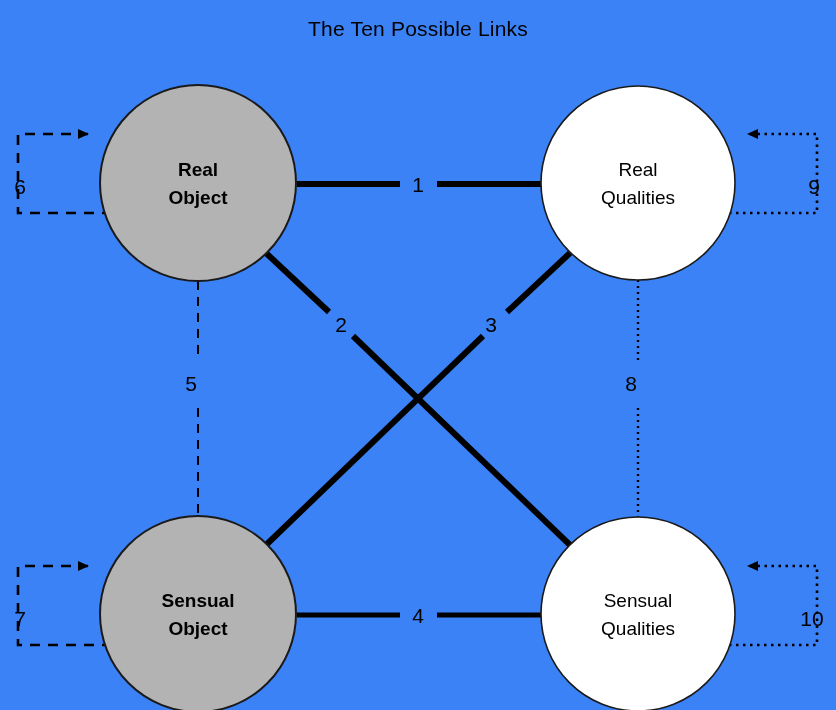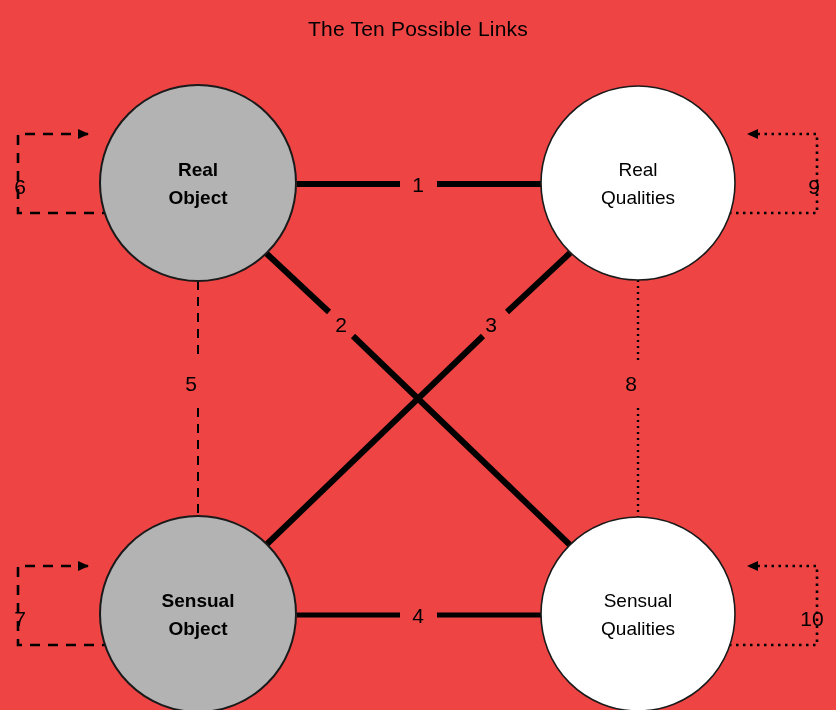--- a/index.html
+++ b/index.html
@@ -11,21 +11,21 @@
     width: 836px;
     height: 710px;
     font-family: "Liberation Sans", sans-serif;
     color: #000000;
     overflow: hidden;
   }
   #diagram-root {
     position: relative;
     width: 836px;
     height: 710px;
-    background: #ef4444;
+    background: #3b82f6;
     text-decoration: underline;
   }
   #diagram-svg {
     position: absolute;
     left: 0;
     top: 0;
     width: 836px;
     height: 710px;
   }
   .diagram-title {

